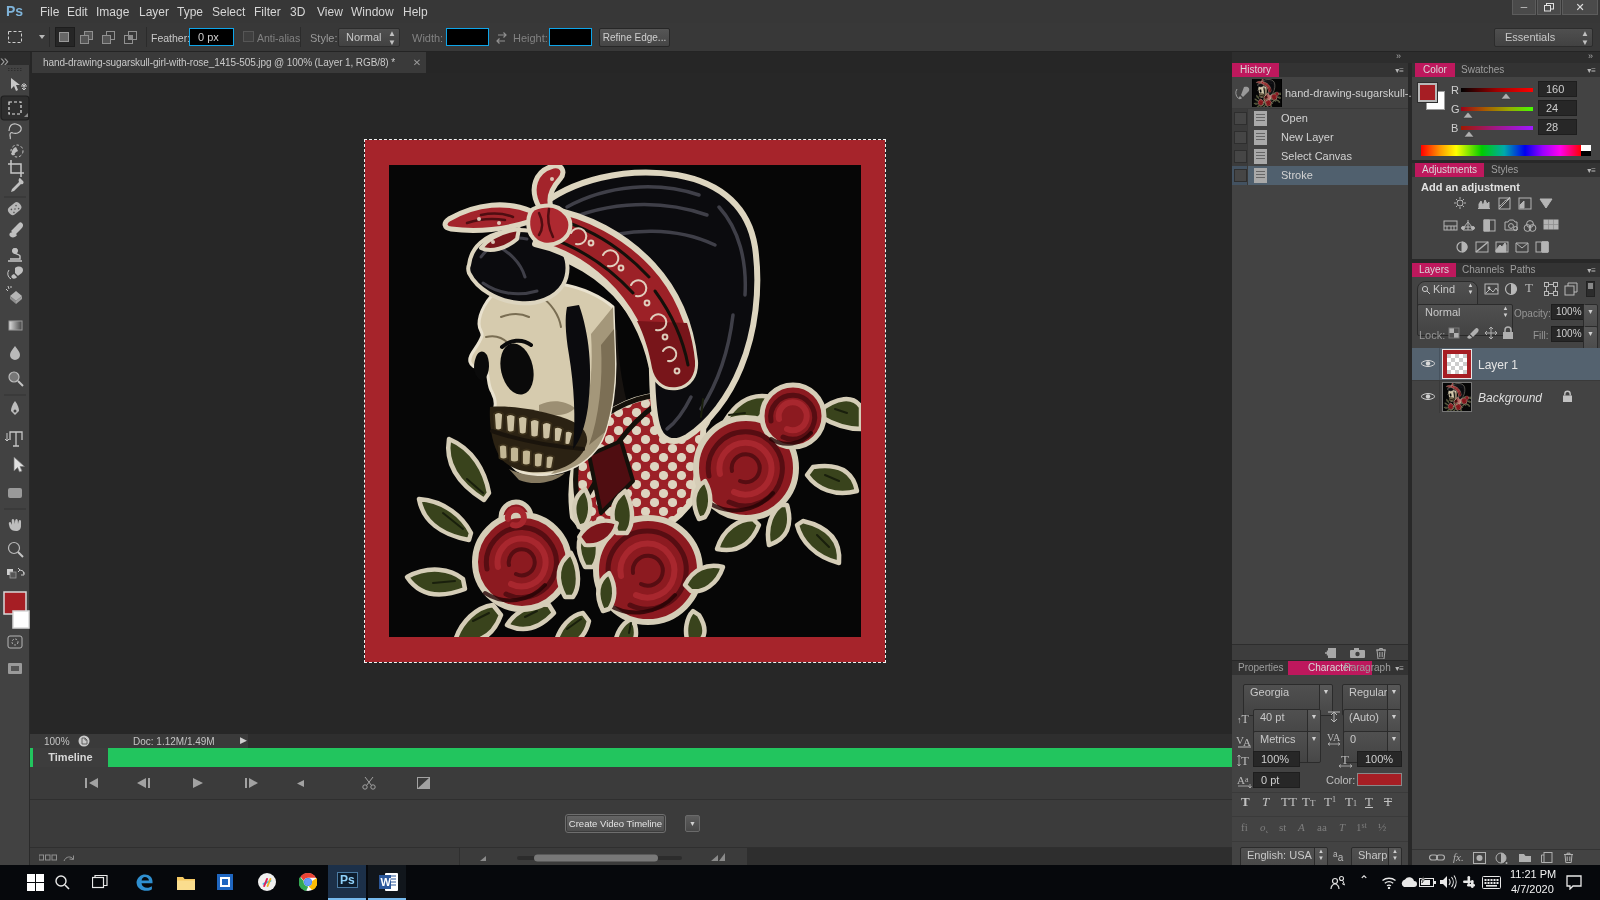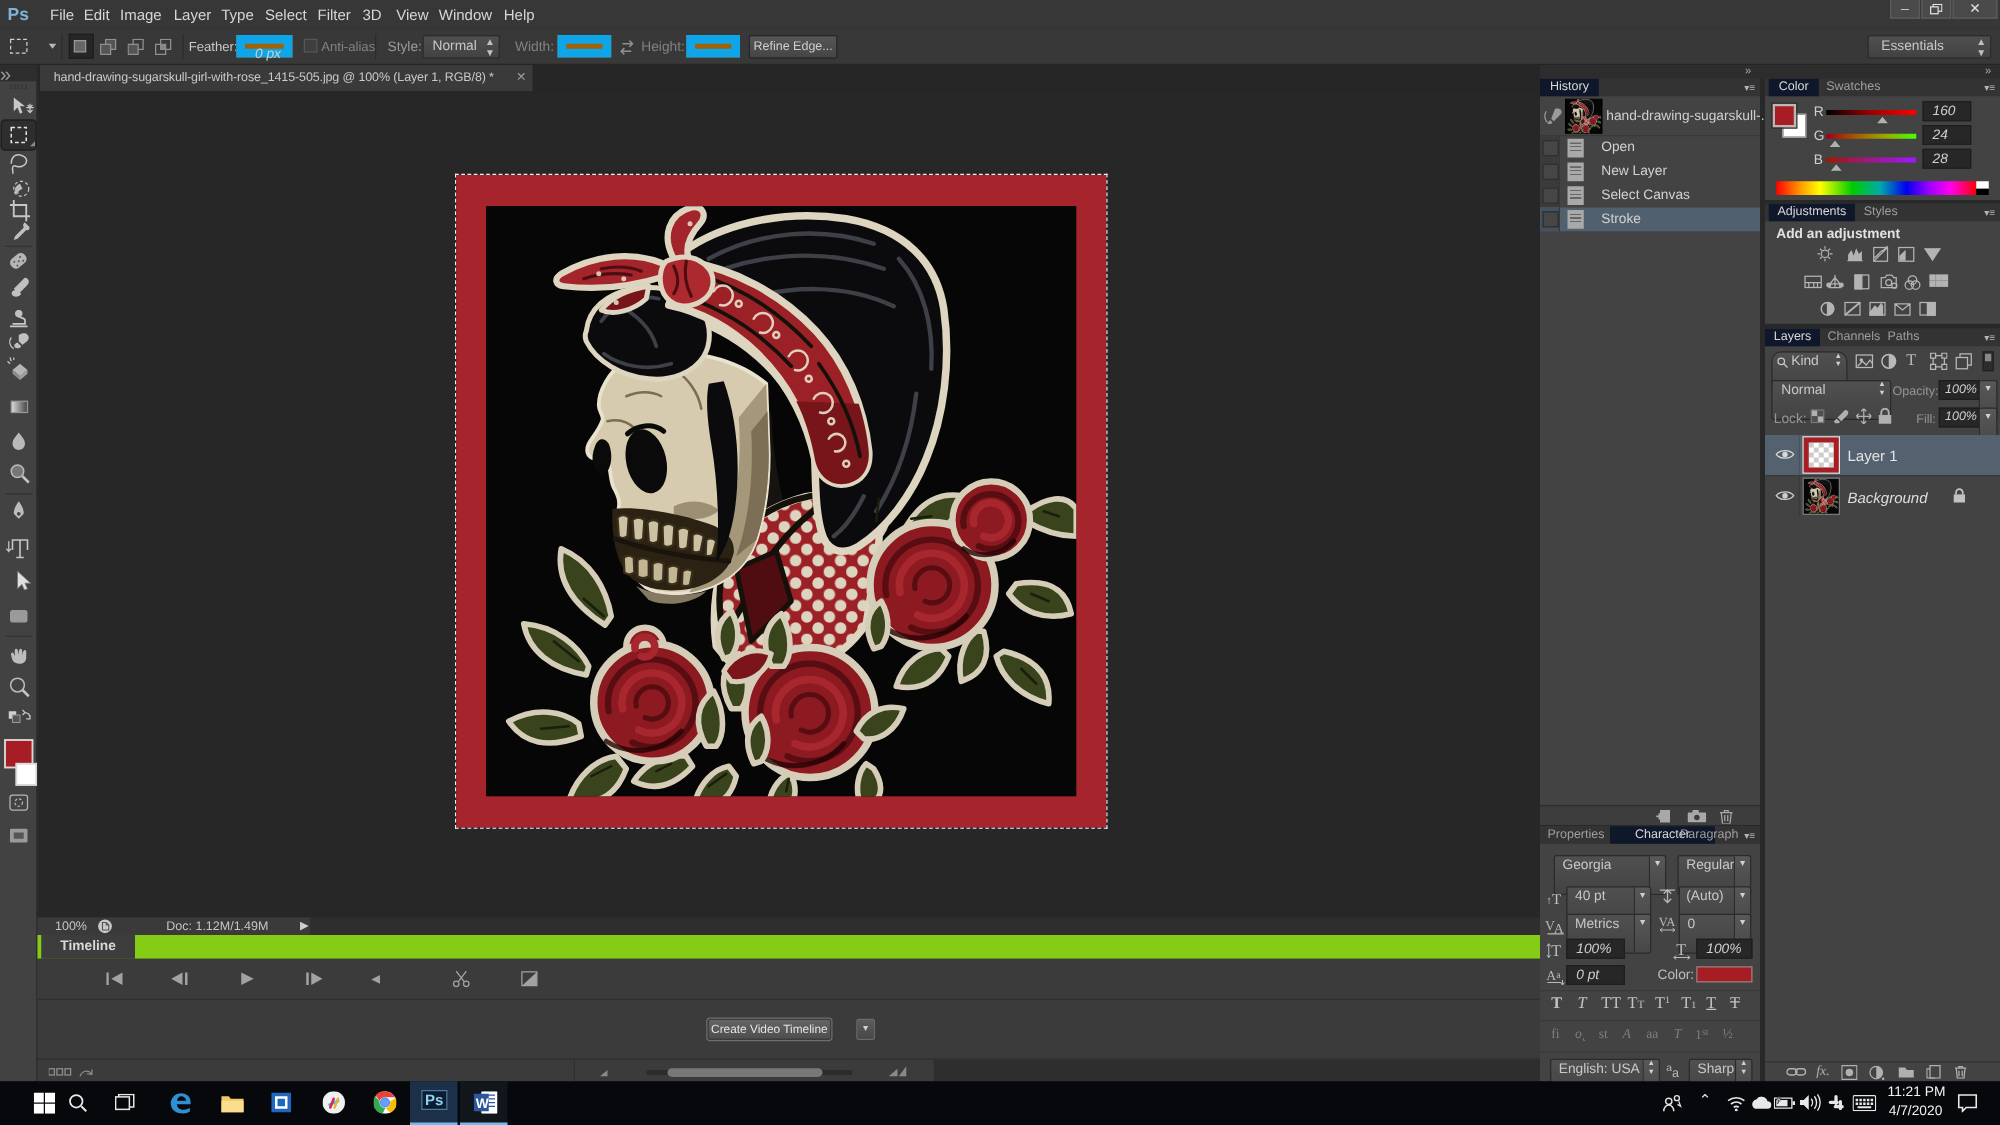--- a/index.html
+++ b/index.html
@@ -13,22 +13,22 @@
     background:#373737; color:#d6d6d6; font-size:12px; }
   #menubar .ps { position:absolute; left:6px; top:3px; font-size:14px; font-weight:bold;
     color:#7fb4da; letter-spacing:0px; }
   #menubar .mi { position:absolute; top:5px; }
   .winbtn { position:absolute; top:0; width:24px; height:15px; background:#4a4a4a;
     border:1px solid #5c5c5c; border-top:none; color:#e0e0e0; text-align:center;
     font-size:9px; line-height:14px; }
   #optionsbar { position:absolute; left:0; top:23px; width:1600px; height:29px;
     background:#383838; border-bottom:1px solid #242424; color:#bdbdbd; font-size:11px; }
   .obtxt { position:absolute; top:9px; }
-  .numin { position:absolute; background:#a16207; border:7px solid #0ea5e9; color:#cfcfcf;
-    font-size:11px;font-style:italic; }
+  .numin { position:absolute; background:#000000; border:1px solid #0ea5e9; color:#cfcfcf;
+    font-size:11px; }
   .combo { position:absolute; background:linear-gradient(#4f4f4f,#424242);
     border:1px solid #2c2c2c; border-radius:2px; color:#c8c8c8; font-size:11px; }
   .combo .arr { position:absolute; right:3px; top:0; bottom:0; color:#c0c0c0; font-size:8px; }
   .vsep { position:absolute; top:4px; width:1px; height:20px; background:#2b2b2b; }
 
   
   #toolstrip { position:absolute; left:0; top:52px; width:30px; height:13px; background:#2d2d2d; color:#9a9a9a; }
   #toolbar { position:absolute; left:0; top:65px; width:30px; height:800px;
     background:#424242; border-right:1px solid #2a2a2a; }
 
@@ -38,29 +38,29 @@
     color:#c9c9c9; font-size:10px; letter-spacing:-0.1px; line-height:21px; }
   #canvas { position:absolute; left:30px; top:73px; width:1202px; height:661px; background:#272727; }
   #statusbar { position:absolute; left:30px; top:734px; width:1202px; height:14px;
     background:#2e2e2e; color:#c4c4c4; font-size:10px; }
   #statusbar .lite { position:absolute; left:0; top:0; width:218px; height:14px; background:#3a3a3a; }
   #timeline { position:absolute; left:30px; top:748px; width:1202px; height:117px; background:#3b3b3b; }
 
   
   #rpanels { position:absolute; left:1232px; top:52px; width:368px; height:813px; background:#282828; }
   .ptab { position:absolute; top:0; height:14px; font-size:10px; color:#9e9e9e; line-height:14px; }
-  .ptab.act { background:#0f172a; color:#d8d8d8; }
+  .ptab.act { background:#be185d; color:#d8d8d8; }
 
   .panel { position:absolute; background:#434343; }
   .phead { position:absolute; background:#333333; height:14px; width:100%; }
   .rowtxt { position:absolute; color:#cfcfcf; font-size:11px; }
   .dim { color:#969696;text-align:right; }
   .pm { position:absolute; color:#b5b5b5; font-size:8px; letter-spacing:0; }
   .nbx { position:absolute; background:#272727; border:1px solid #1e1e1e; color:#cfcfcf;
-    font-size:11px; height:16px; line-height:14px;font-style:italic; }
+    font-size:11px; height:16px; line-height:14px; }
   .cbo { position:absolute; background:linear-gradient(#505050,#434343); border:1px solid #2b2b2b;
     border-radius:2px; color:#c8c8c8; font-size:11px; height:32px; line-height:14px; }
   .cbo .dbtn { position:absolute; right:0; top:0; bottom:0; width:13px;
     background:linear-gradient(#585858,#474747); border-left:1px solid #2b2b2b;
     border-radius:0 2px 2px 0; color:#d0d0d0; font-size:7px; text-align:center; line-height:14px; }
   .hrow { position:absolute; left:0; width:176px; height:19px; color:#d2d2d2; font-size:11px; line-height:19px; }
   .hcheck { position:absolute; left:0; top:0; width:16px; height:19px; background:#3b3b3b; border-right:1px solid #383838; }
   .hcheck::after { content:""; position:absolute; left:2px; top:3px; width:11px; height:11px; background:#464646; border:1px solid #2e2e2e; }
   .docic { position:absolute; left:22px; top:2px; width:13px; height:15px; background:#a9a9a9; }
   .docic::after { content:""; position:absolute; left:2px; top:3px; width:9px; height:8px;
@@ -436,21 +436,21 @@
       <div class="lite"></div>
     <span class="abs" style="left:14px;top:2px">100%</span>
     <svg class="abs" style="left:48px;top:1px" width="12" height="12">
         <circle cx="6" cy="6" r="5.5" fill="#c9c9c9"></circle>
         <path d="M4 3 h3 l2 2 v4 h-5z M7 3 v2 h2" fill="none" stroke="#555" stroke-width=".9"></path>
       </svg>
     <span class="abs" style="left:103px;top:2px">Doc: 1.12M/1.49M</span>
     <span class="abs" style="left:210px;top:1px;color:#cfcfcf;font-size:9px">▶</span>
   </div>
   <div id="timeline">
-    <div class="abs" style="left:0;top:0;width:1202px;height:19px;background:#84cc16">
+    <div class="abs" style="left:0;top:0;width:1202px;height:19px;background:#22c55e">
       <div class="abs" style="left:3px;top:0;width:75px;height:19px;background:#3d3d3d;color:#d8d8d8;font-size:11px;font-weight:bold;line-height:19px;text-align:center">Timeline</div>
     </div>
     <div class="abs" style="left:0;top:19px;width:1202px;height:33px;background:#3b3b3b;border-bottom:1px solid #2f2f2f">
       <svg class="abs" style="left:55px;top:9px" width="400" height="14">
         <g fill="#a2a2a2" stroke="none">
           <path d="M0 2 h2 v10 h-2z M13 2 L4 7 l9 5z"></path>
           <path d="M61 2 L52 7 l9 5z M63 2 h2 v10 h-2z"></path>
           <path d="M108 2 l10 5 -10 5z"></path>
           <path d="M160 2 h2 v10 h-2z M164 2 l9 5 -9 5z"></path>
           <path d="M219 4 l-7 3.5 7 3.5z"></path>

